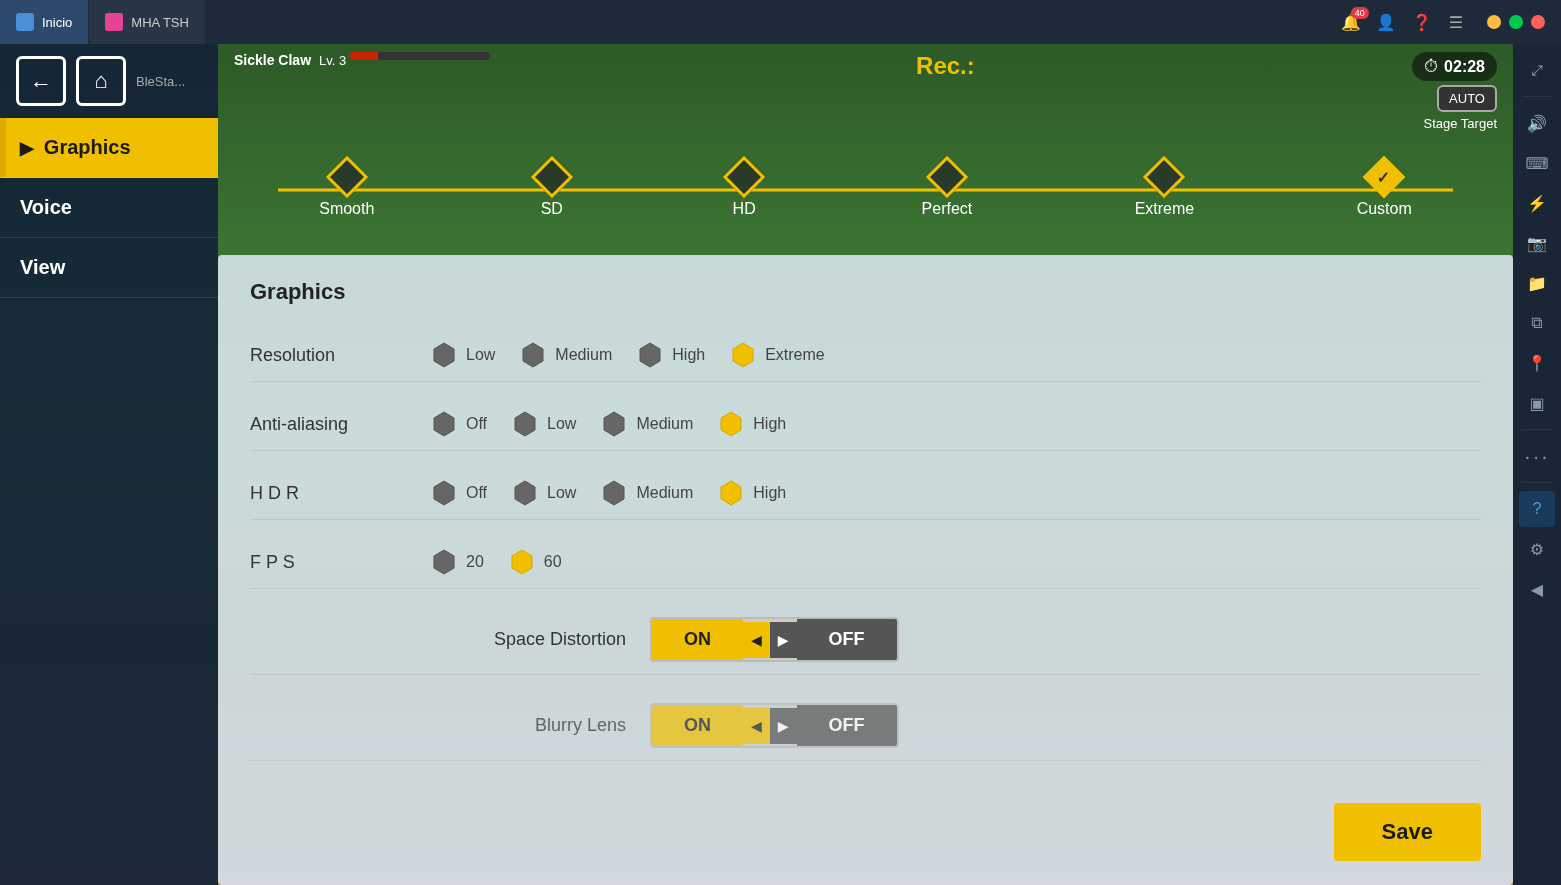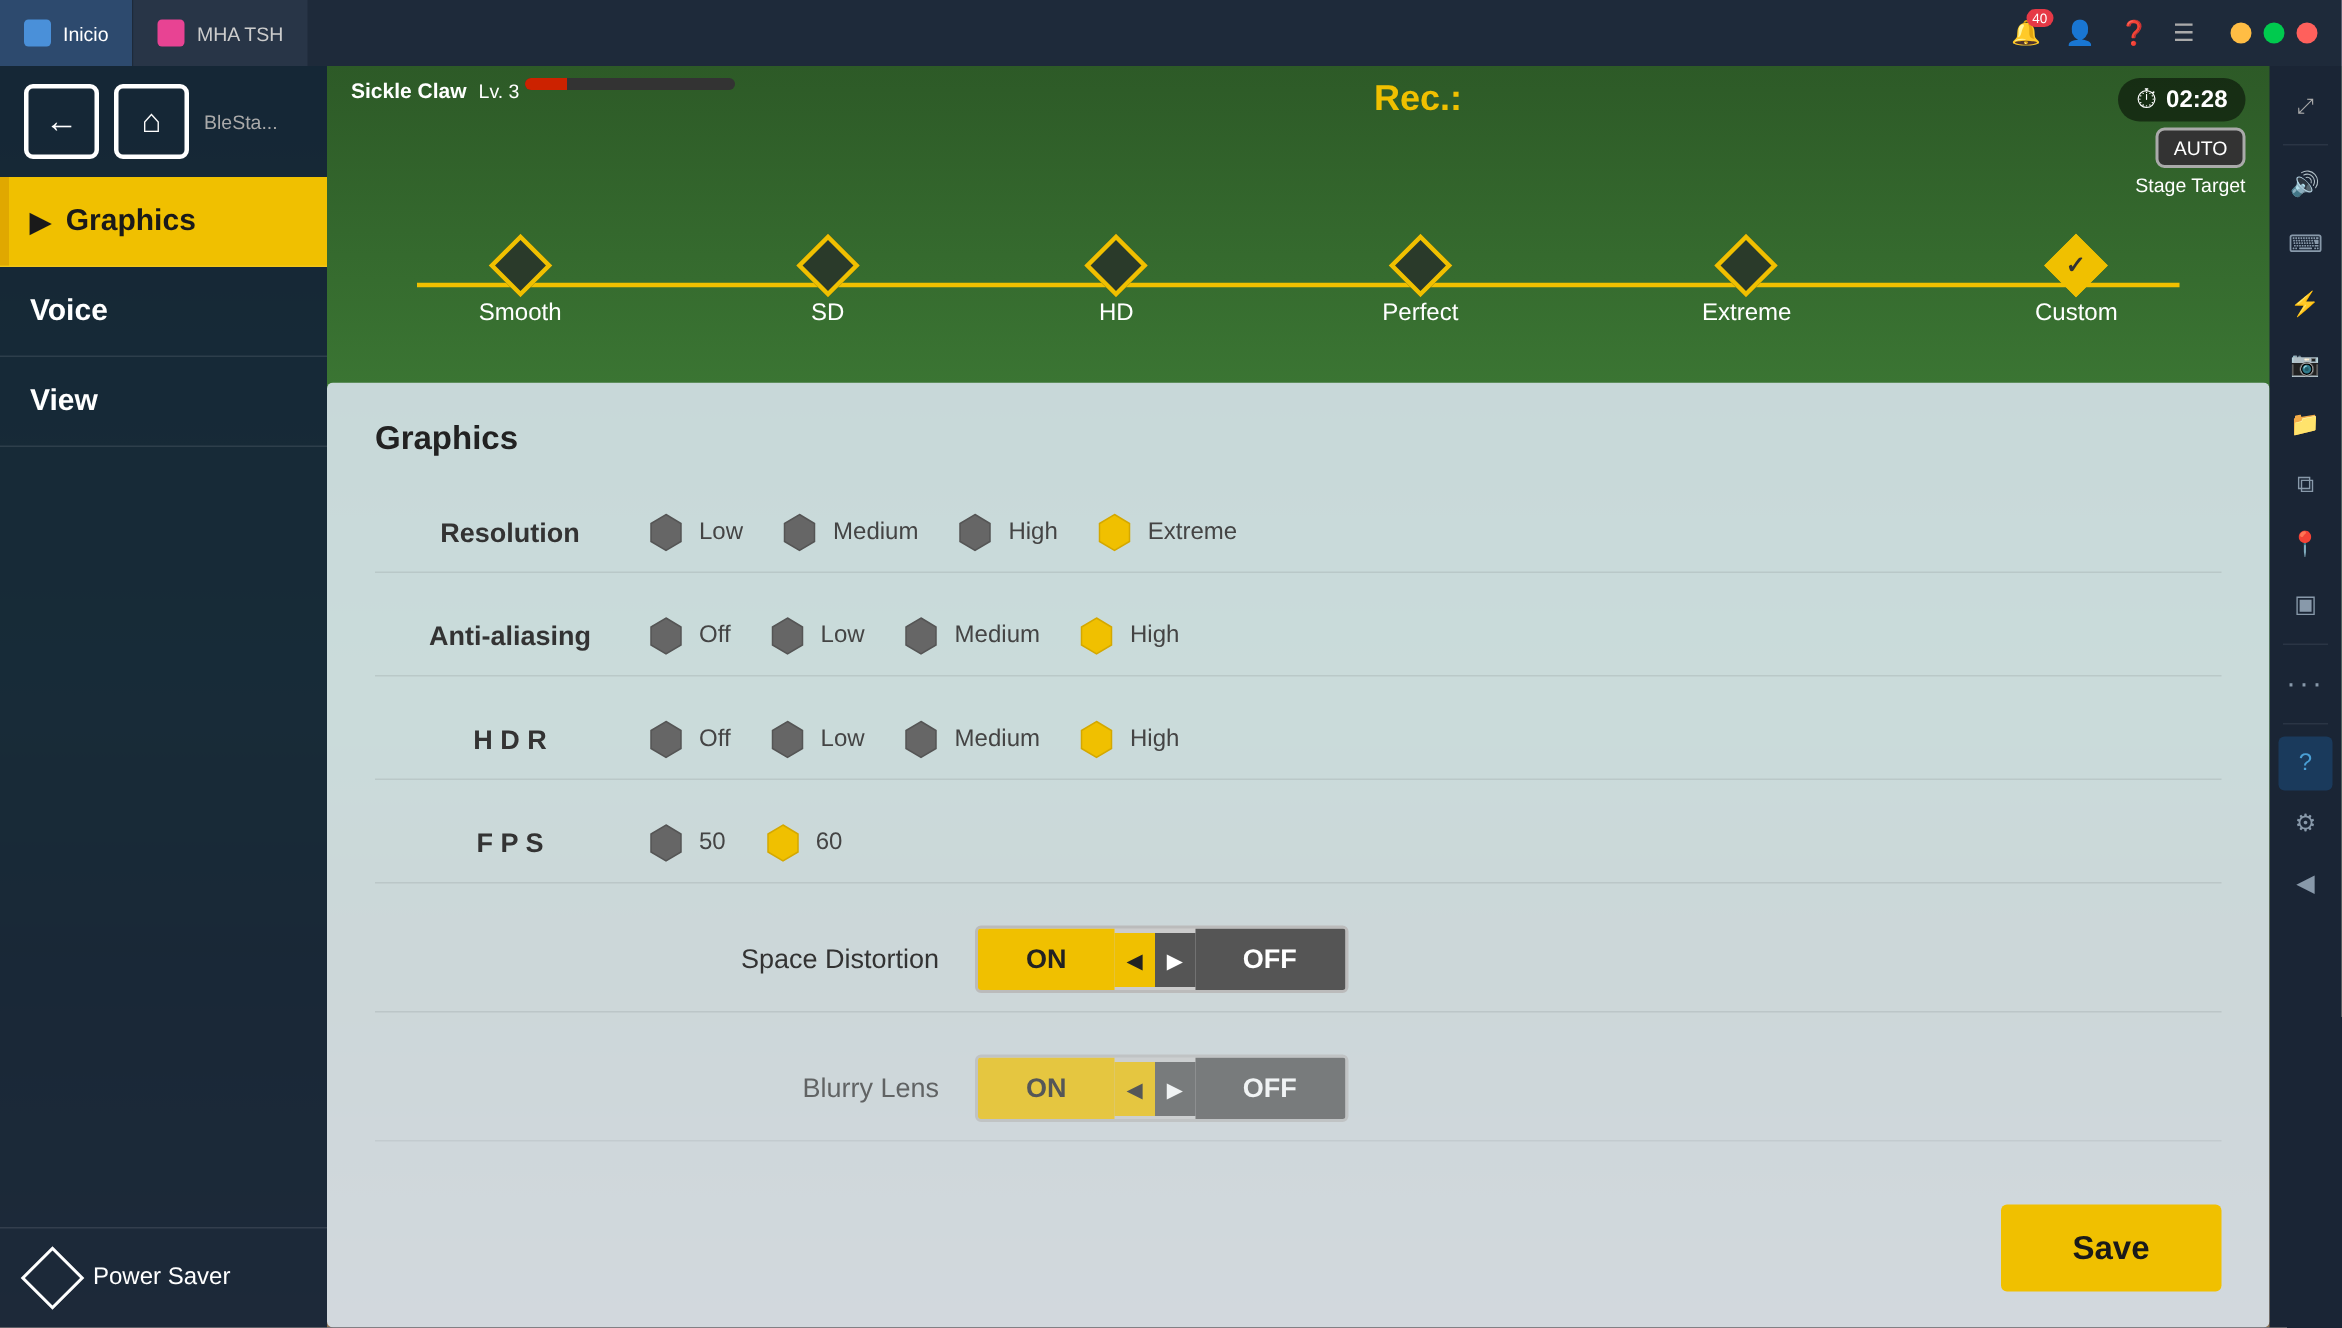--- a/index.html
+++ b/index.html
@@ -320,22 +320,21 @@
       display: flex;
       align-items: center;
       margin-bottom: 16px;
       padding: 12px 0;
       border-bottom: 1px solid rgba(0,0,0,0.08);
     }
     .setting-label {
       width: 180px;
       font-size: 18px;
       color: #333;
-      font-weight: 700;
-      text-align: center;
+      font-weight: 400;
     }
     .setting-options {
       display: flex;
       gap: 24px;
       align-items: center;
     }
     .option-btn {
       display: flex;
       align-items: center;
       gap: 8px;
@@ -525,24 +524,20 @@
   </div>
   <div class="sidebar-item">
     <span>Voice</span>
   </div>
   <div class="sidebar-item">
     <span>View</span>
   </div>
 
   <div class="sidebar-spacer"></div>
 
-  <div class="sidebar-power">
-    <div class="power-diamond"></div>
-    <span>Power Saver</span>
-  </div>
 </div>
 
 <div id="game-hud">
   <div class="hud-enemy">
     <div style="display:flex;align-items:center;gap:8px;">
       <span style="color:white;font-size:14px;font-weight:bold;">Sickle Claw</span>
       <span style="color:white;font-size:13px;">Lv. 3</span>
     </div>
     <div class="hud-health-bar">
       <div class="hud-health-fill" style="width:20%;"></div>
@@ -739,21 +734,21 @@
     <div class="setting-row">
       <div class="setting-label">F P S</div>
       <div class="setting-options">
 
         <div class="option-btn">
           <div class="hex-icon unselected">
             <svg viewBox="0 0 28 28">
                 <polygon points="14,2 24,8 24,20 14,26 4,20 4,8" fill="#666" stroke="#555" stroke-width="1"></polygon>
               </svg>
           </div>
-          <span>50</span>
+          <span>20</span>
         </div>
 
         <div class="option-btn">
           <div class="hex-icon selected">
             <svg viewBox="0 0 28 28">
                 <polygon points="14,2 24,8 24,20 14,26 4,20 4,8" fill="#f0c000" stroke="#d4a800" stroke-width="1"></polygon>
               </svg>
           </div>
           <span>60</span>
         </div>

